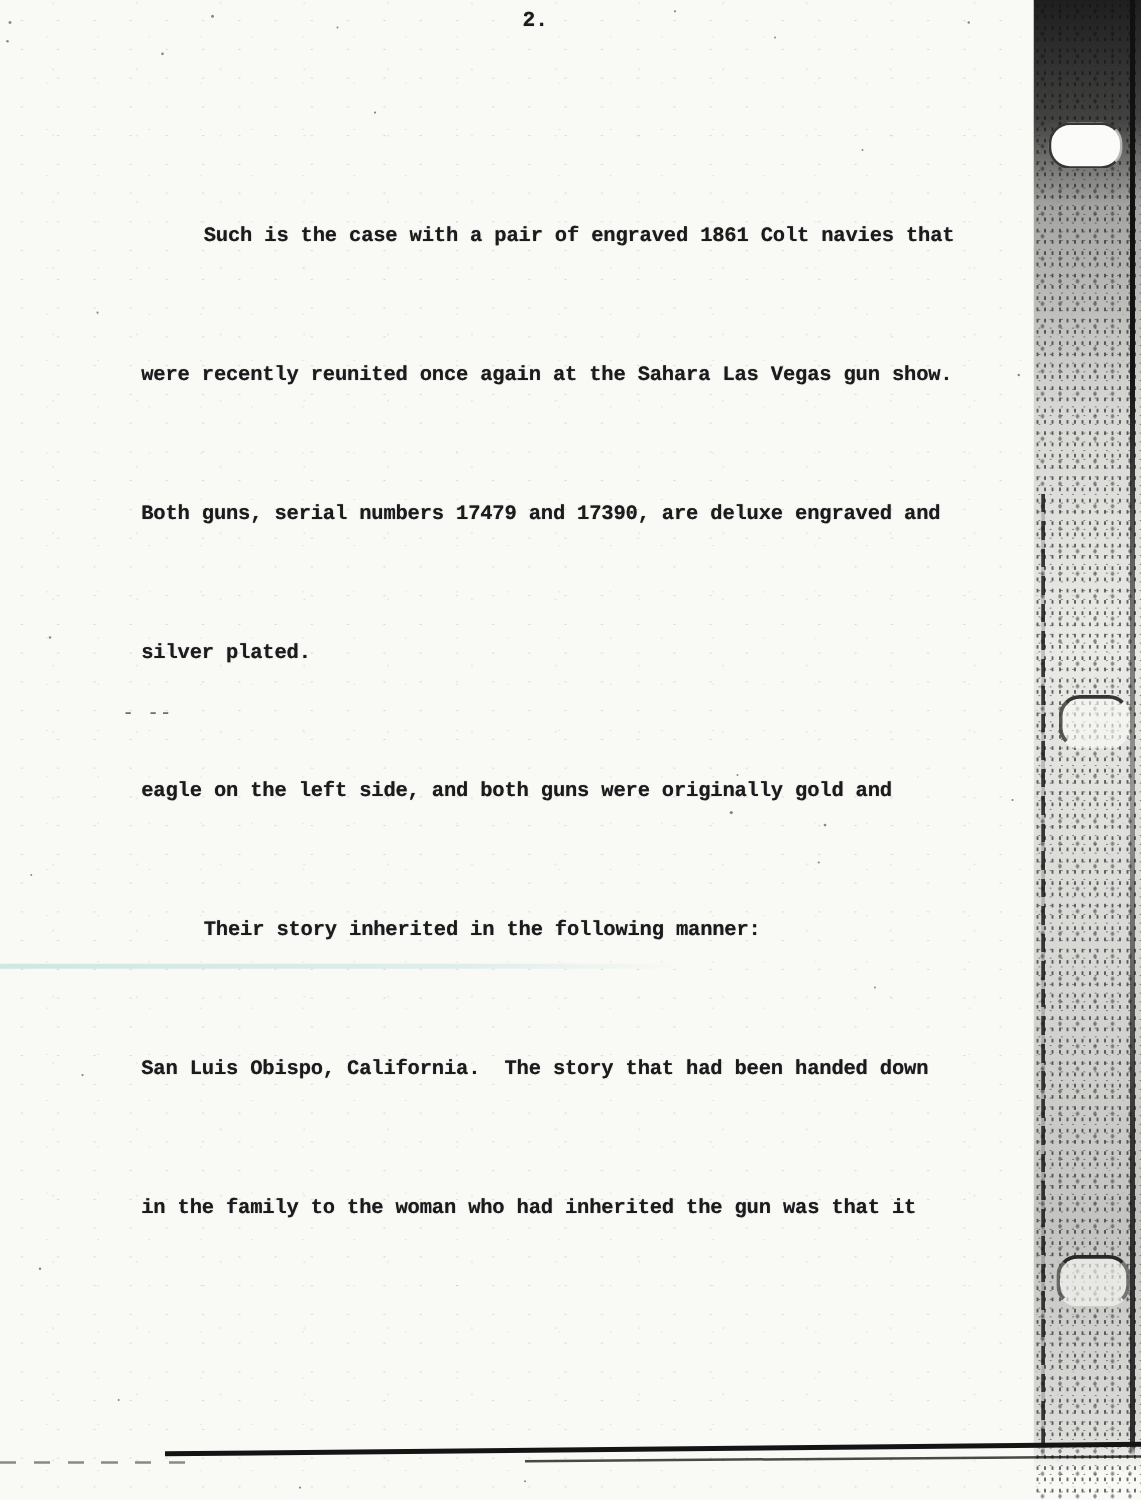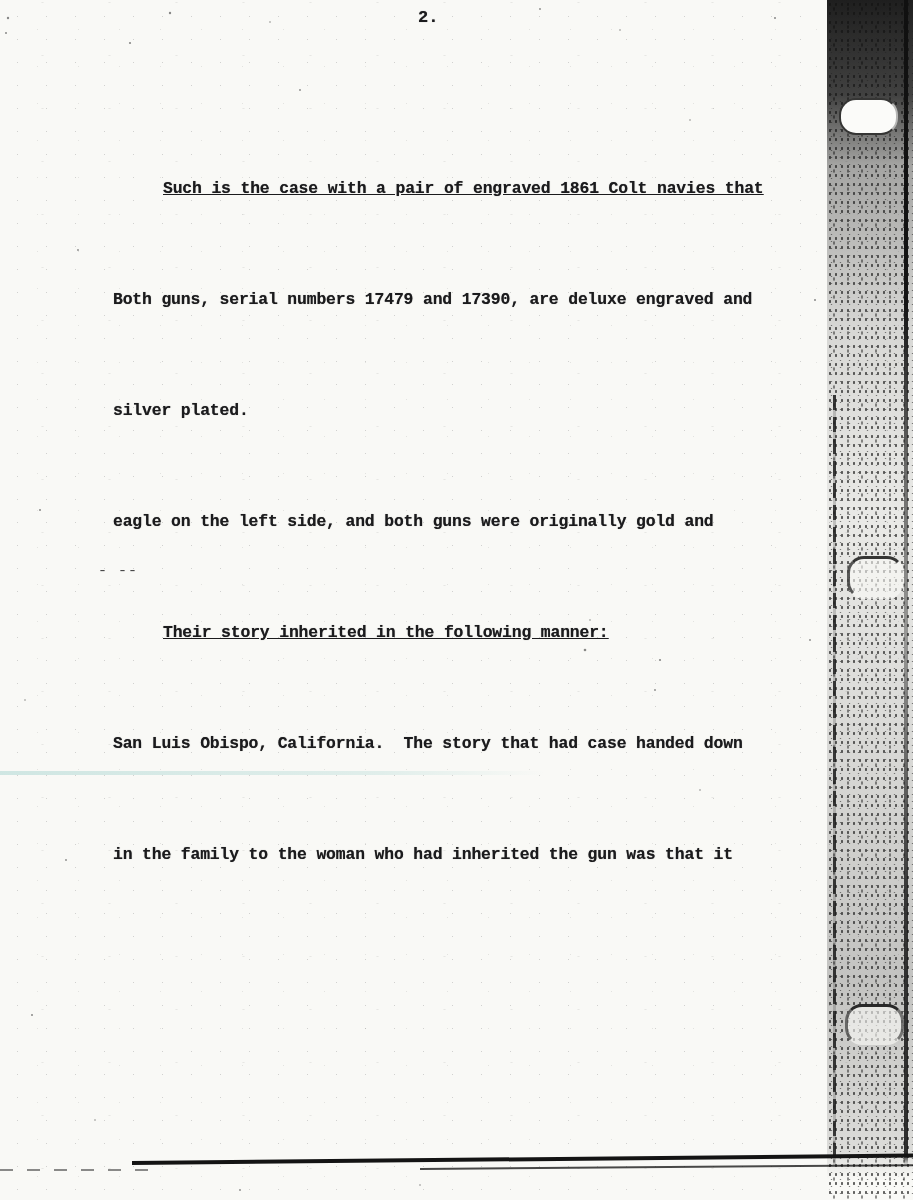--- a/index.html
+++ b/index.html
@@ -33,21 +33,21 @@
     width: 700px;
     font-size: 16.4px;
     line-height: 37px;
     font-weight: 700;
     color: #1b1b1d;
     letter-spacing: -0.15px;
     text-shadow: 0 0 0.7px rgba(28,28,28,0.7);
     white-space: pre;
   }
   .line { height: 37px; }
-  .line.indent { padding-left: 50px; text-decoration: underline; }
+  .line.indent { padding-left: 50px; }
   .margin-dashes {
     position: absolute;
     left: 98px; top: 562px;
     font-size: 15px; font-weight: 700;
     color: rgba(35,35,35,0.85);
     letter-spacing: 1px;
     transform: scaleY(0.6);
   }
   
   .streak {
@@ -141,25 +141,26 @@
 </style>
 </head>
 <body>
 
 <div class="scan">
 
   <div class="page-number">2.</div>
 
   <div class="text-block">
     <div class="line indent">Such is the case with a pair of engraved 1861 Colt navies that</div>
+    <div class="line">were recently reunited once again at the Sahara Las Vegas gun show.</div>
     <div class="line">Both guns, serial numbers 17479 and 17390, are deluxe engraved and</div>
     <div class="line">silver plated.</div>
     <div class="line">eagle on the left side, and both guns were originally gold and</div>
     <div class="line indent">Their story inherited in the following manner:</div>
-    <div class="line">San Luis Obispo, California.  The story that had case handed down</div>
+    <div class="line">San Luis Obispo, California.  The story that had been handed down</div>
     <div class="line">in the family to the woman who had inherited the gun was that it</div>
     
     
     
     
     
     
     
     
     

